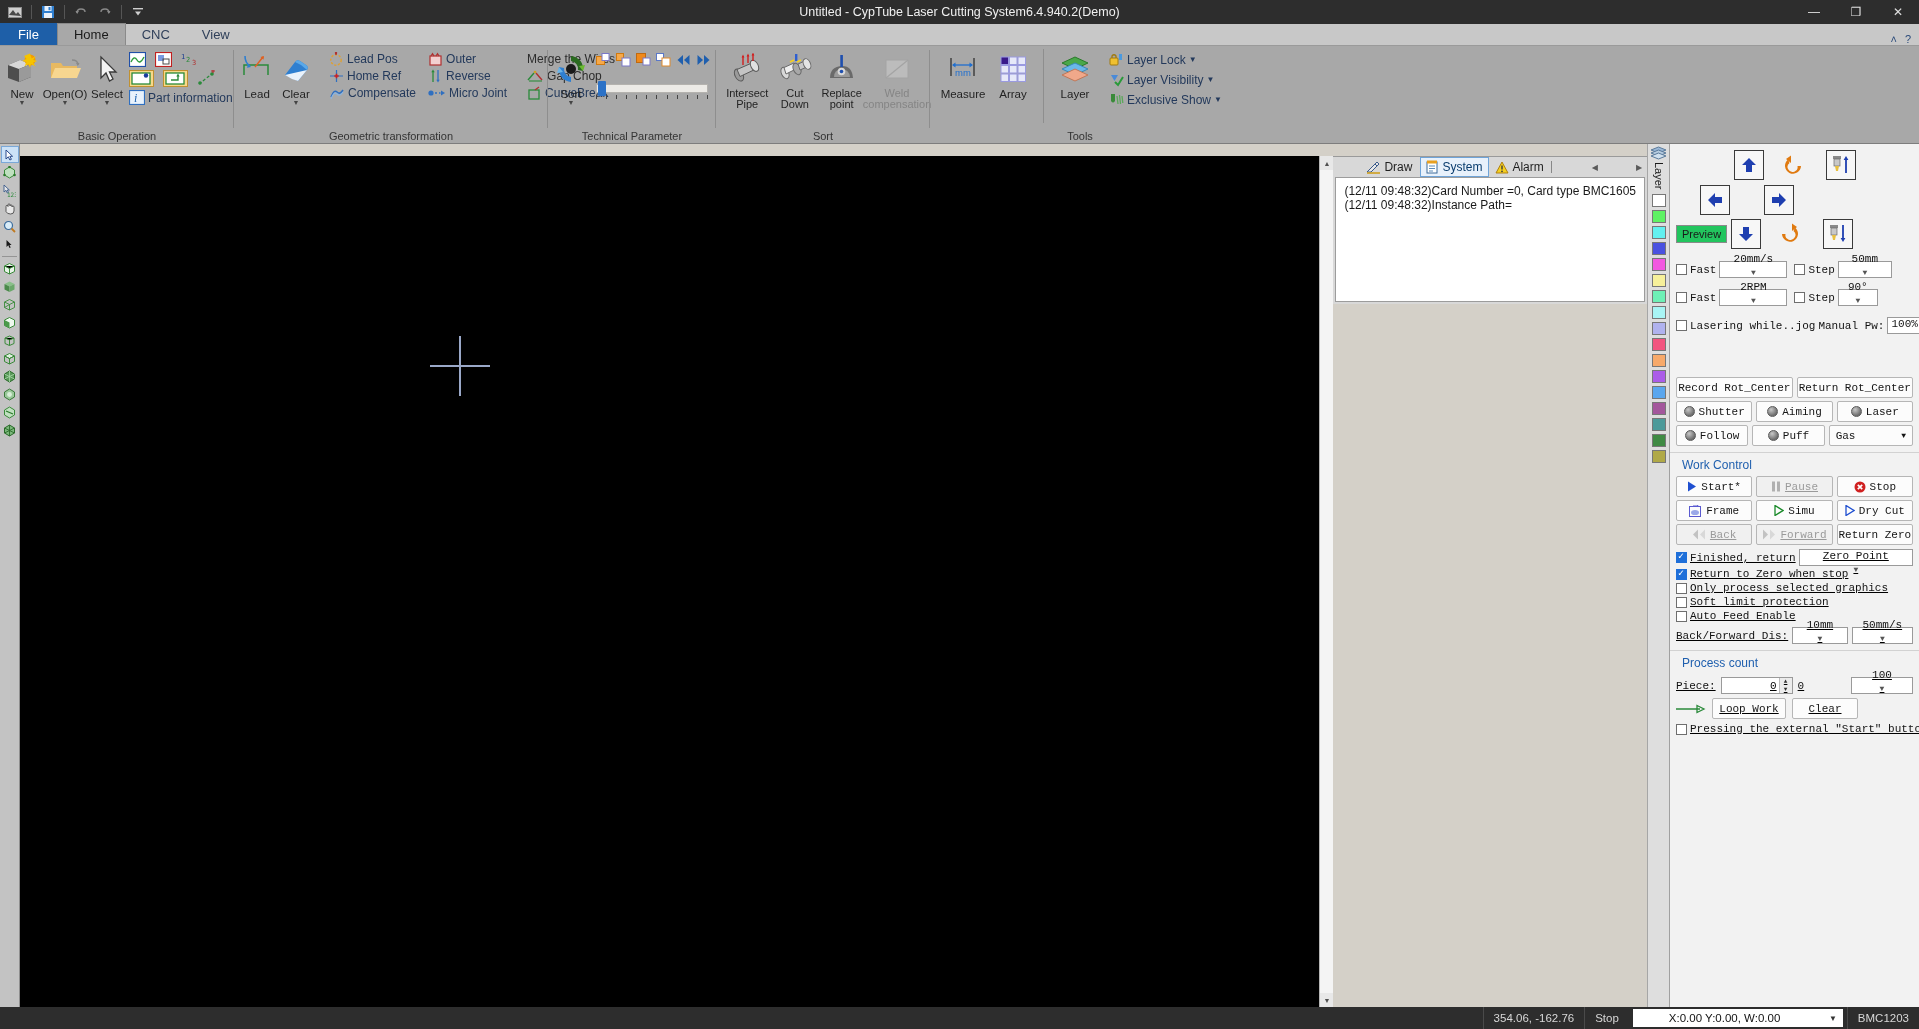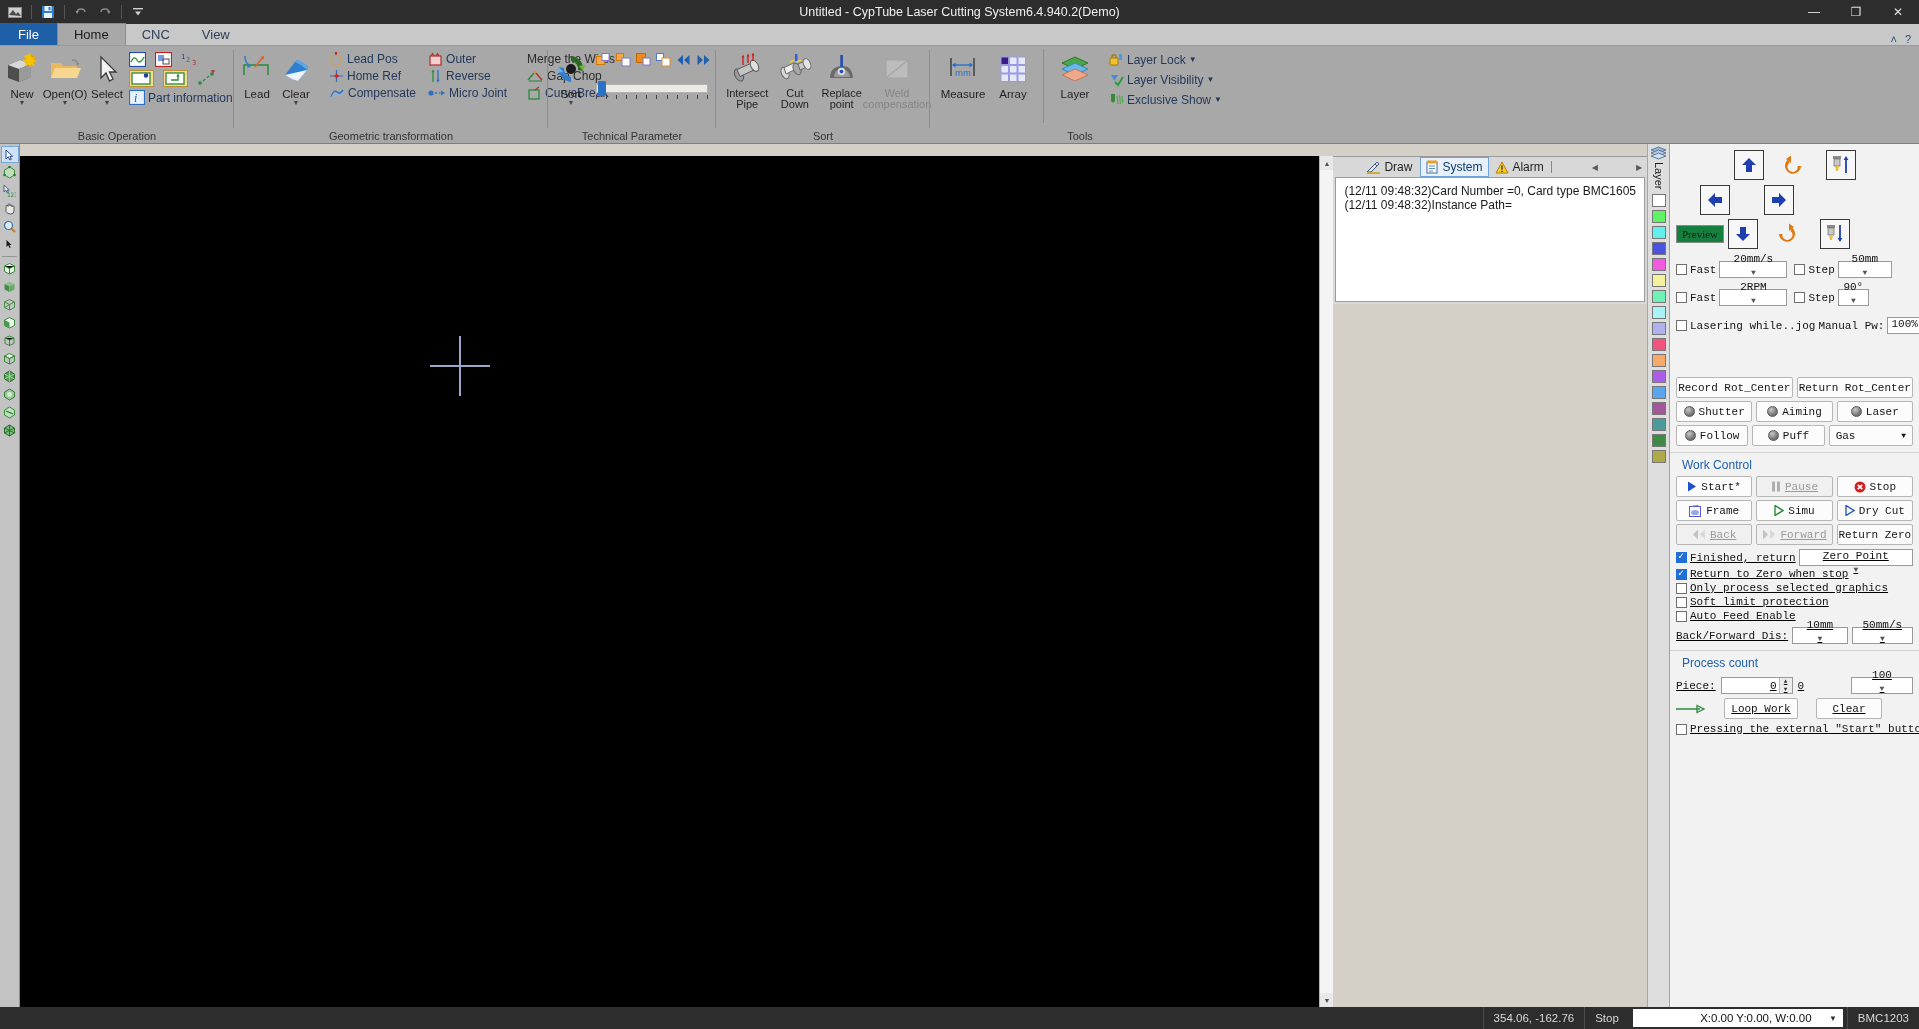--- a/index.html
+++ b/index.html
@@ -142,22 +142,22 @@
     width: 30px; height: 30px; border: 1px solid #3a3a3a; background: #f7f7f7;
     display: flex; align-items: center; justify-content: center;
   }
   .arrowbtn svg { display: block; }
   .rotbtn { width: 34px; height: 32px; display: flex; align-items: center; justify-content: center; }
   .zbtn {
     width: 30px; height: 30px; border: 1px solid #3a3a3a; background: #f7f7f7;
     display: flex; align-items: center; justify-content: center;
   }
   .prevbtn {
-    border: 1px solid #8a8a8a; background: #15803d; font-size: 11px;
-    padding: 2px 5px; font-family: Liberation Serif, serif; color: #1a1a1a;
+    border: 1px solid #8a8a8a; background: #22c55e; font-size: 11px;
+    padding: 2px 5px; font-family: Liberation Sans, sans-serif; color: #1a1a1a;
   }
   .optrow { display: flex; align-items: center; gap: 3px; margin-top: 11px; font-size: 11px; }
   .cbx { width: 11px; height: 11px; border: 1px solid #6e6e6e; background: #fff; flex: none; position: relative; }
   .cbx.on { background: #1e6fd9; border-color: #1e6fd9; }
   .cbx.on::after {
     content: "✓"; position: absolute; left: 1px; top: -2px; font-size: 10px; color: #fff; line-height: 12px;
   }
   .cbl { font-size: 11px; color: #111; white-space: nowrap; }
   .combo {
     border: 1px solid #9a9a9a; background: #fff; height: 17px; display: flex;
@@ -195,21 +195,21 @@
 
   
   .statusbar {
     height: 22px; background: #2d2d2d; color: #d8d8d8; display: flex;
     align-items: center; flex: none; font-size: 11.5px;
   }
   .sb-spacer { flex: 1; }
   .sb-cell { padding: 0 10px; border-left: 1px solid #4a4a4a; height: 22px; display: flex; align-items: center; }
   .sb-combo {
     background: #fff; color: #111; height: 18px; width: 210px; margin: 0 4px;
-    display: flex; align-items: center; justify-content: center; position: relative; font-size: 11.5px; padding-left: 36px;
+    display: flex; align-items: center; position: relative; font-size: 11.5px; padding-left: 36px;
   }
   .sb-combo .ca { position: absolute; right: 6px; font-size: 8px; color: #333; }
 </style>
 </head>
 <body>
 
 <div class="app">
 
   <div class="titlebar">
     <div class="qat">
@@ -933,21 +933,21 @@
         </div>
         <div class="optrow">
           <div class="cbx"></div>
           <span class="cbl">Fast</span>
           <div class="combo" style="width:68px">
             <span class="cv">2RPM</span>
             <span class="ca">▼</span>
           </div>
           <div class="cbx" style="margin-left:4px"></div>
           <span class="cbl">Step</span>
-          <div class="combo" style="width:31px">
+          <div class="combo" style="width:40px">
             <span class="cv">90°</span>
             <span class="ca">▼</span>
           </div>
         </div>
         <div class="optrow">
           <div class="cbx"></div>
           <span class="cbl">Lasering while..jog</span>
           <span class="cbl">Manual Pw:</span>
           <div class="combo" style="width:50px">
             <span class="cv">100%</span>
@@ -1103,21 +1103,21 @@
                 <span>▲</span>
                 <span>▼</span>
               </span>
           </div>
           <span class="cbl">0</span>
           <div class="combo" style="width:62px;margin-left:auto">
             <span class="cv">100</span>
             <span class="ca">▼</span>
           </div>
         </div>
-        <div class="chkrow" style="gap:18px">
+        <div class="chkrow" style="gap:6px">
           <svg width="30" height="12" viewBox="0 0 30 12">
               <path d="M0 6 L24 6" stroke="#2a8a3a" stroke-width="1.5"></path>
               <path d="M21 2.5 L28 6 L21 9.5 Z" fill="none" stroke="#2a8a3a" stroke-width="1.3"></path>
             </svg>
           <div class="pbtn" style="flex:none;width:74px">Loop Work</div>
           <div class="pbtn" style="flex:none;width:66px">Clear</div>
         </div>
         <div class="chkrow">
           <div class="cbx"></div>
           <span class="cbl">Pressing the external "Start" button</span>

